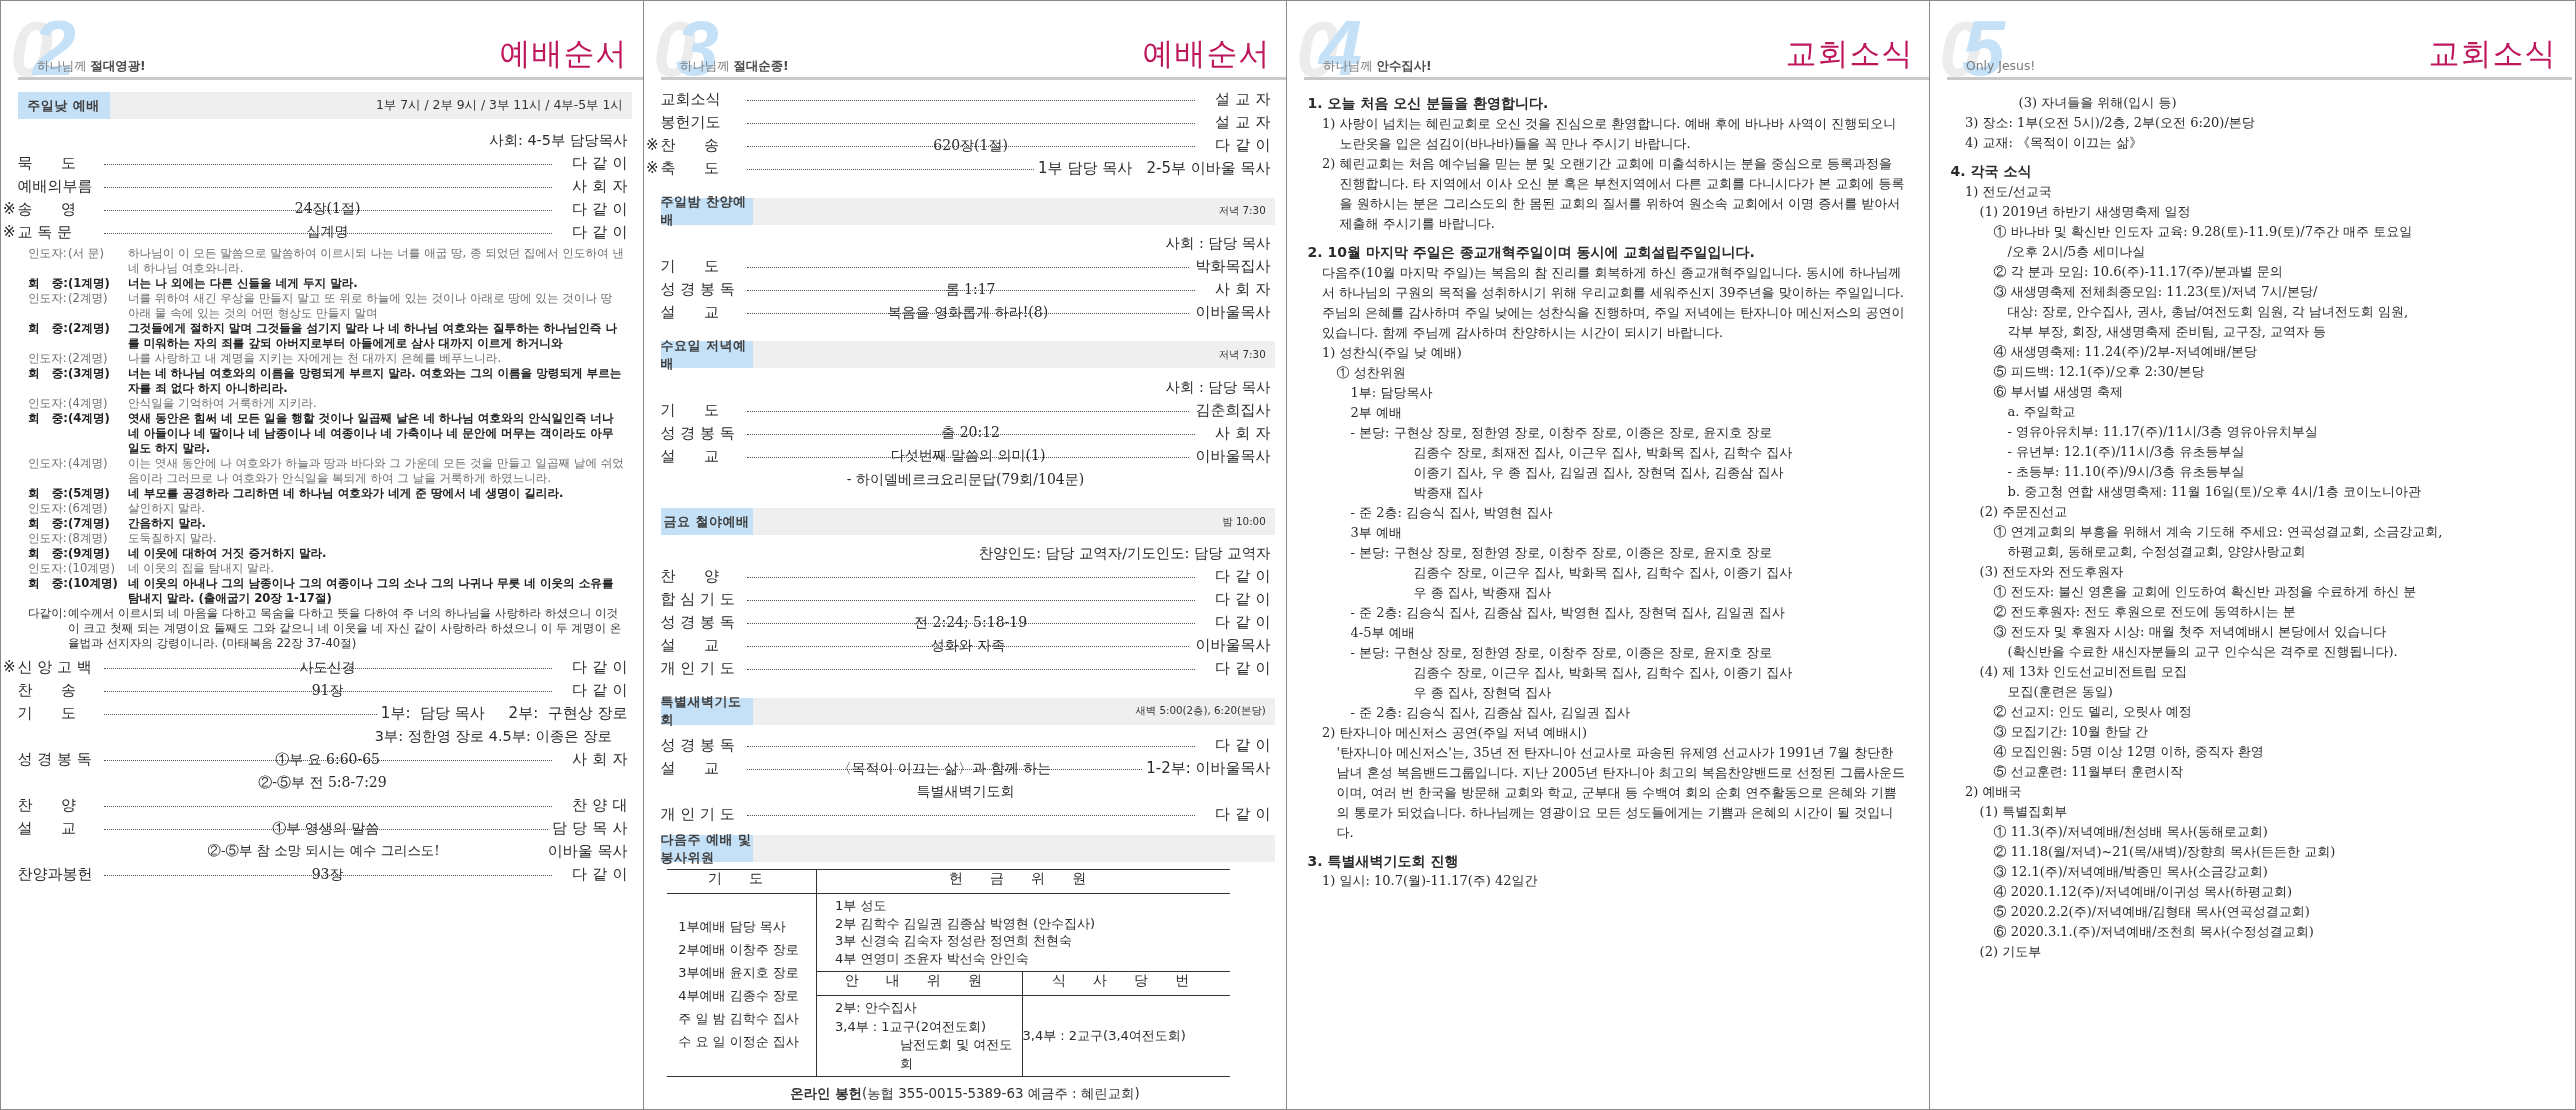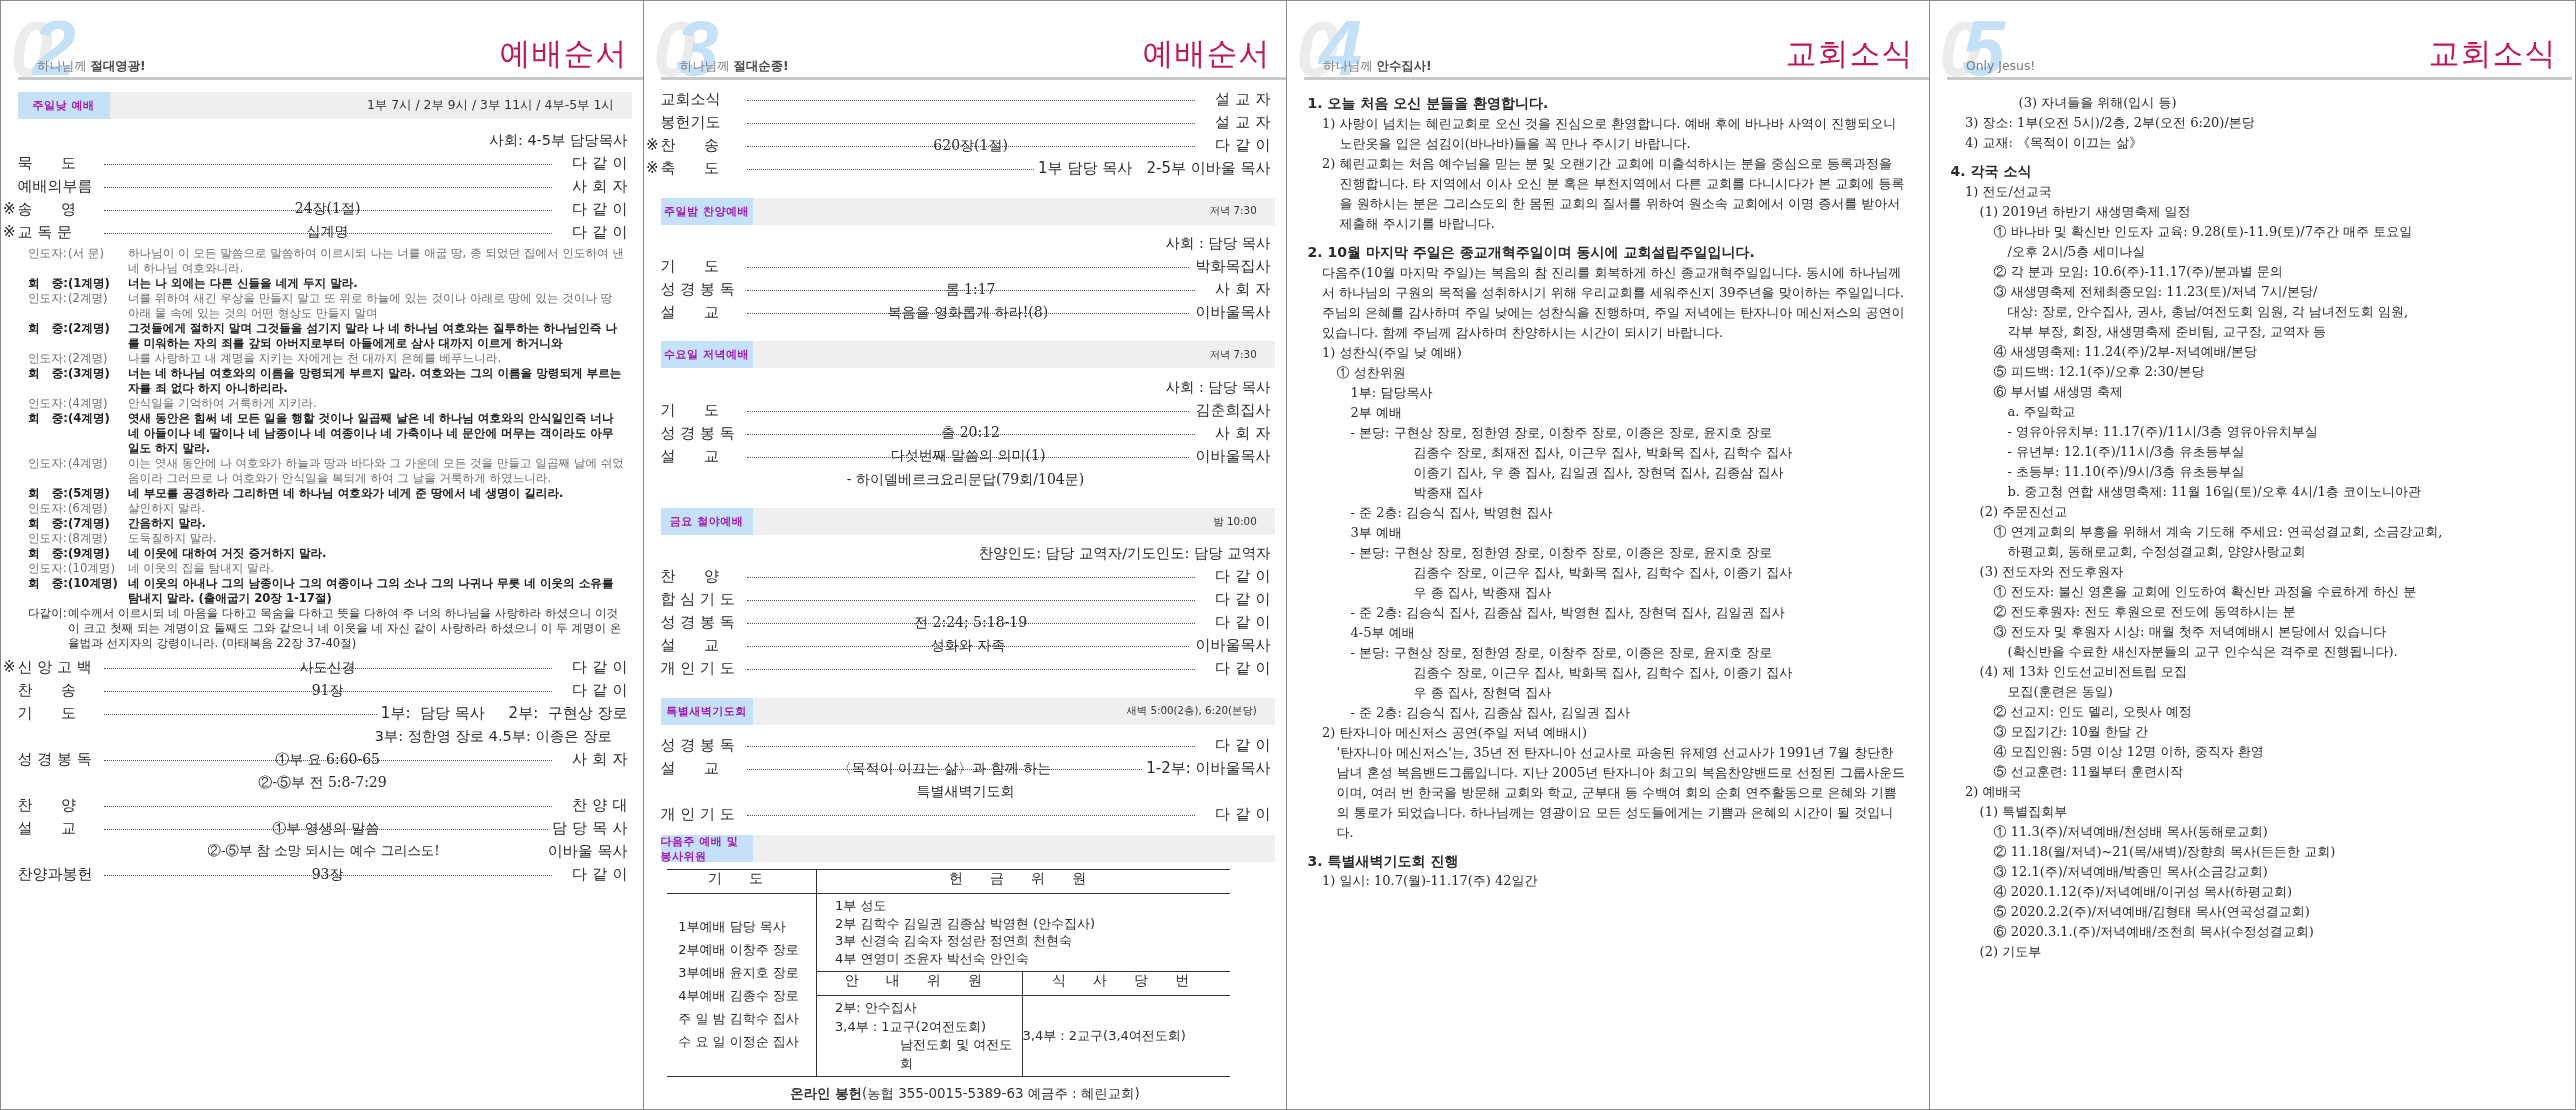--- a/index.html
+++ b/index.html
@@ -12,22 +12,22 @@
   .hdr{position:absolute;left:0;top:0;width:100%;height:82px}
   .num0{position:absolute;left:9.3px;top:10.3px;font-family:"Liberation Sans",sans-serif;font-style:italic;font-weight:bold;font-size:77px;color:#ececec;line-height:1;letter-spacing:-5.2px}
   .num1{position:absolute;left:32px;top:9.3px;font-family:"Liberation Sans",sans-serif;font-style:italic;font-weight:bold;font-size:77px;color:#c5e1f7;line-height:1}
   .slogan{position:absolute;left:36px;top:57px;font-size:12.4px;color:#7a7a7a}
   .slogan b{color:#4a4a4a}
   .ptitle{position:absolute;right:15.5px;top:32px;font-size:31px;color:#be185d;font-family:"DejaVu Serif",serif;letter-spacing:1px}
   .hrule{position:absolute;left:16.5px;right:0;top:76px;height:3.1px;background:#c9c9c9}
   .body{position:absolute;left:0;right:0;top:82px;bottom:0}
   
   .band{display:flex;height:27px;margin:9.3px 11.3px 0 16.5px}
-  .band .l{width:92px;background:#c5e1f7;font-weight:bold;font-size:11px;display:flex;align-items:center;justify-content:center;color:#a21caf;letter-spacing:0.5px}
-  .band .r{flex:1;background:#efefef;font-size:12.4px;display:flex;align-items:center;justify-content:flex-end;padding-right:18px;color:#333}
+  .band .l{width:92px;background:#c5e1f7;font-weight:bold;font-size:13px;display:flex;align-items:center;justify-content:center;color:#404040;letter-spacing:0.5px}
+  .band .r{flex:1;background:#efefef;font-size:12.4px;display:flex;align-items:center;justify-content:flex-end;padding-right:9px;color:#333}
   .band .r.sm{font-size:10.3px}
   
   .rows{margin:0 15.5px 0 16.5px}
   .rowline{display:flex;align-items:center;height:23px;font-size:15px}
   .rowline .k{width:82px;white-space:pre;position:relative;letter-spacing:0}
   .rowline .k .star{position:absolute;left:-14.4px}
   .rowline .dots{flex:1;border-bottom:1.5px dotted #555;height:0;margin:0 4.1px;position:relative;top:1px;display:flex;justify-content:center}
   .rowline .mid{font-family:"DejaVu Serif",serif;background:#fff;padding:0 5.2px;position:relative;top:-9.3px;font-size:14px;white-space:nowrap}
   .rowline .v{white-space:pre;text-align:right;min-width:77px;letter-spacing:5.2px;margin-right:-5.2px}
   .rowline .v.tight{letter-spacing:0;margin-right:0}

